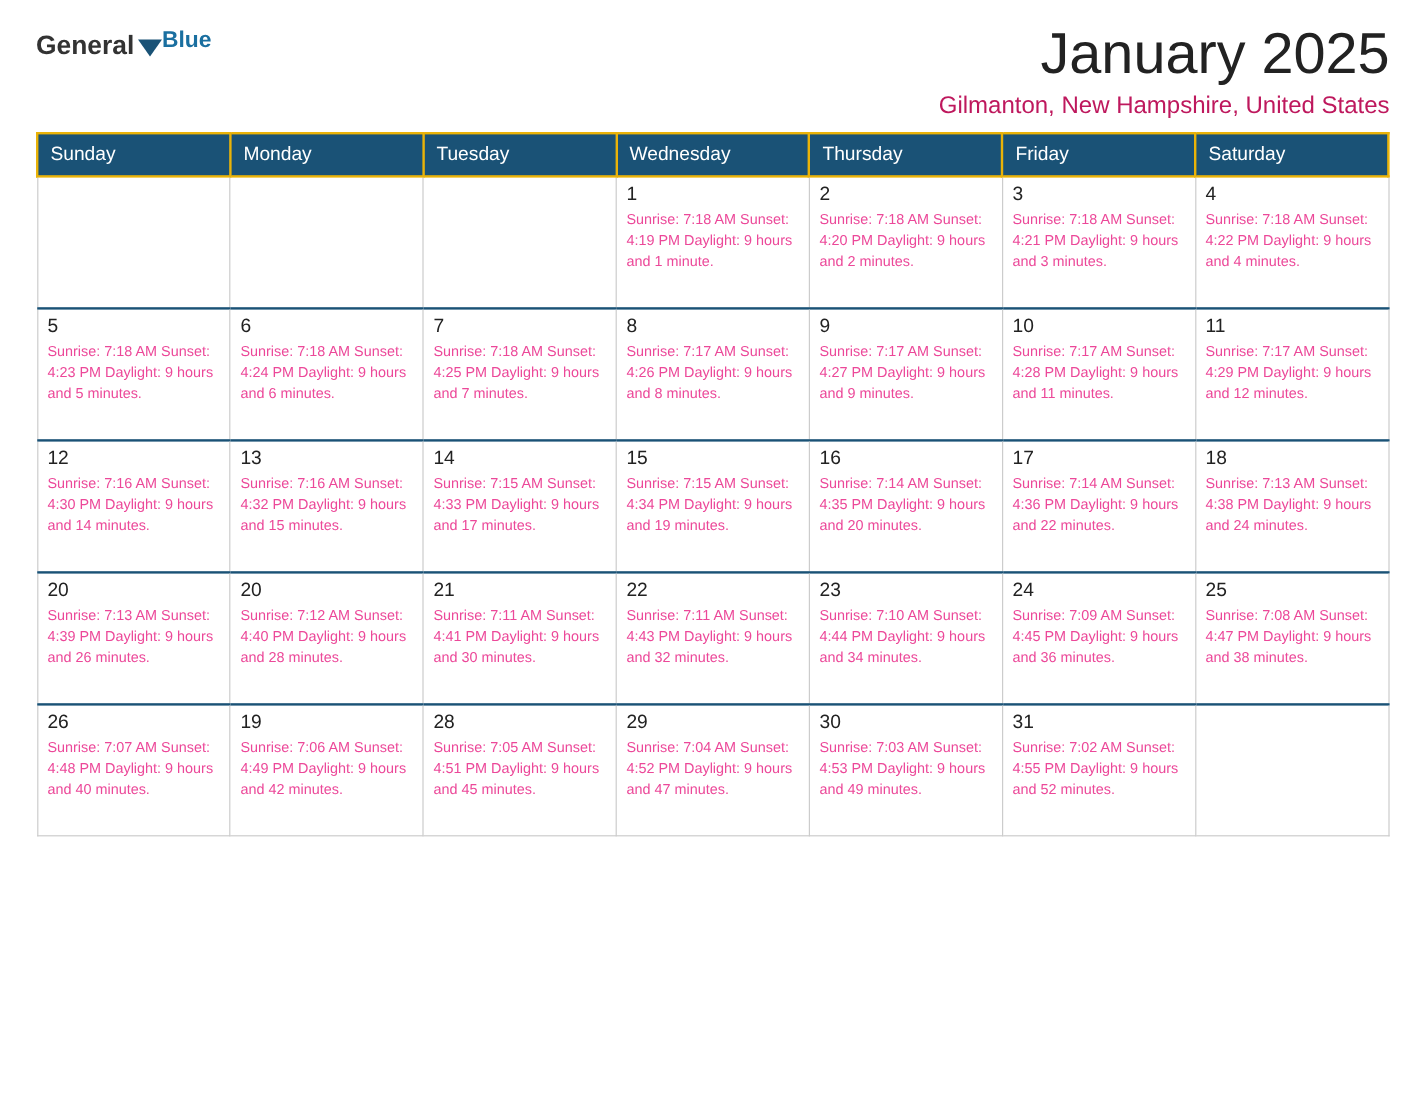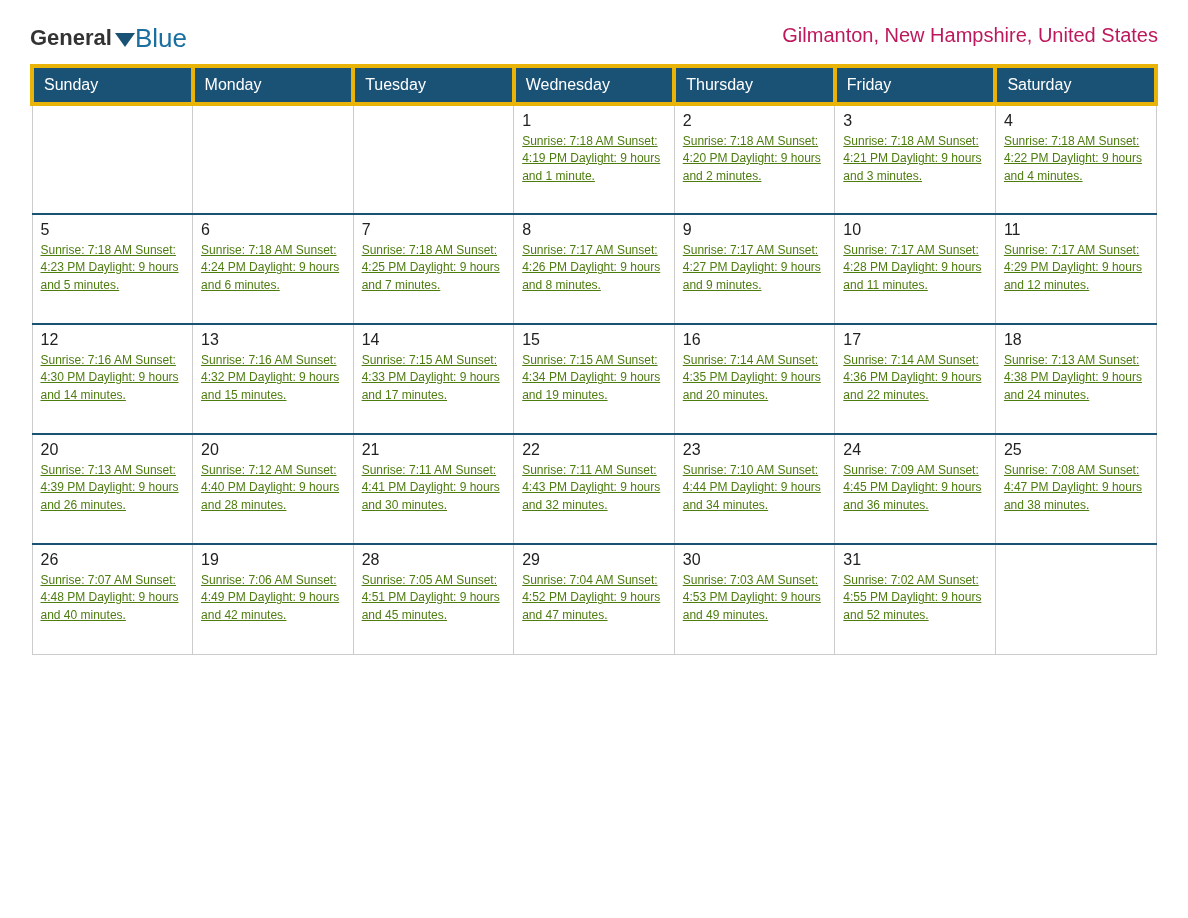--- a/index.html
+++ b/index.html
@@ -34,22 +34,22 @@
     .logo-arrow {
       width: 0;
       height: 0;
       border-left: 10px solid transparent;
       border-right: 10px solid transparent;
       border-top: 14px solid #1a5276;
       margin-left: 3px;
       margin-top: 4px;
     }
     .logo-text-blue {
-      font-size: 26px;
-      font-weight: normal;
+      font-size: 19px;
+      font-weight: bold;
       color: #1a6fa0;
       margin-top: -2px;
     }
     .title-block {
       text-align: right;
     }
     .month-title {
       font-size: 48px;
       font-weight: normal;
       color: #222;
@@ -65,62 +65,62 @@
       border-collapse: collapse;
       margin-top: 10px;
     }
     .calendar th {
       background-color: #1a5276;
       color: #fff;
       padding: 8px 10px;
       text-align: left;
       font-size: 16px;
       font-weight: normal;
-      border: 4px solid #eab308;
+      border: 2px solid #eab308;
     }
     .calendar td {
       border: 1px solid #ccc;
       vertical-align: top;
       padding: 6px 8px;
       width: 14.28%;
       min-height: 110px;
       height: 110px;
     }
     .day-number {
       font-size: 16px;
       color: #222;
       font-weight: normal;
       display: block;
       margin-bottom: 3px;
     }
     .day-info {
       font-size: 12px;
-      color: #4d7c0f;
+      color: #ec4899;
       line-height: 1.45;
-      text-decoration: underline;
     }
     .empty-cell {
       background: #fff;
     }
     tr.week-row td {
       border-top: 2px solid #1a5276;
     }
   </style>
 </head>
 <body>
 
 <div class="header">
   <div class="logo">
     <div class="logo-top">
       <span class="logo-text-general">General</span>
       <div class="logo-arrow"></div>
     </div>
     <span class="logo-text-blue">Blue</span>
   </div>
   <div class="title-block">
+    <div class="month-title">January 2025</div>
     <div class="location-title">Gilmanton, New Hampshire, United States</div>
   </div>
 </div>
 
 <table class="calendar">
   <thead>
     <tr>
     <th>Sunday</th>
         <th>Monday</th>
         <th>Tuesday</th>

